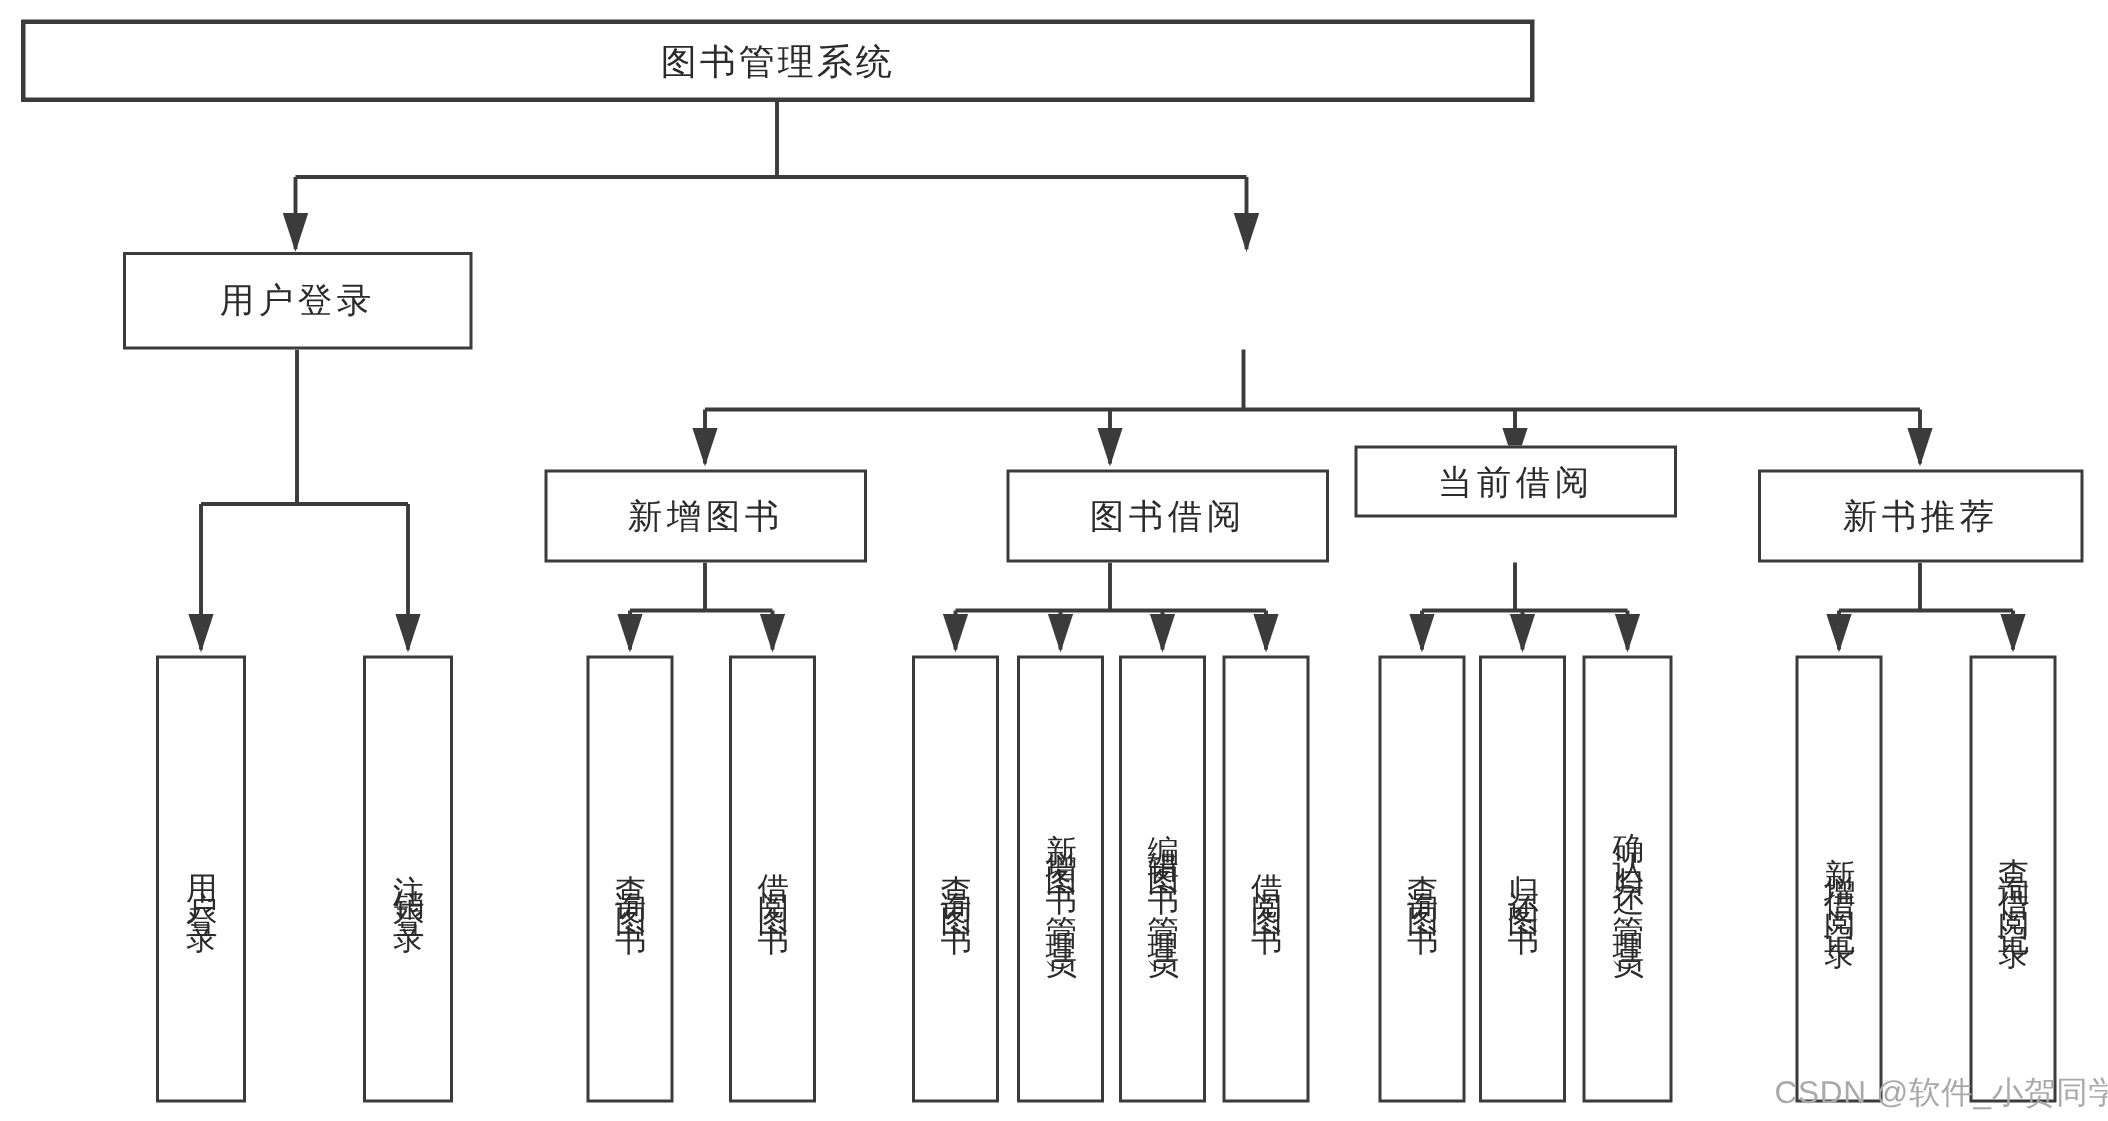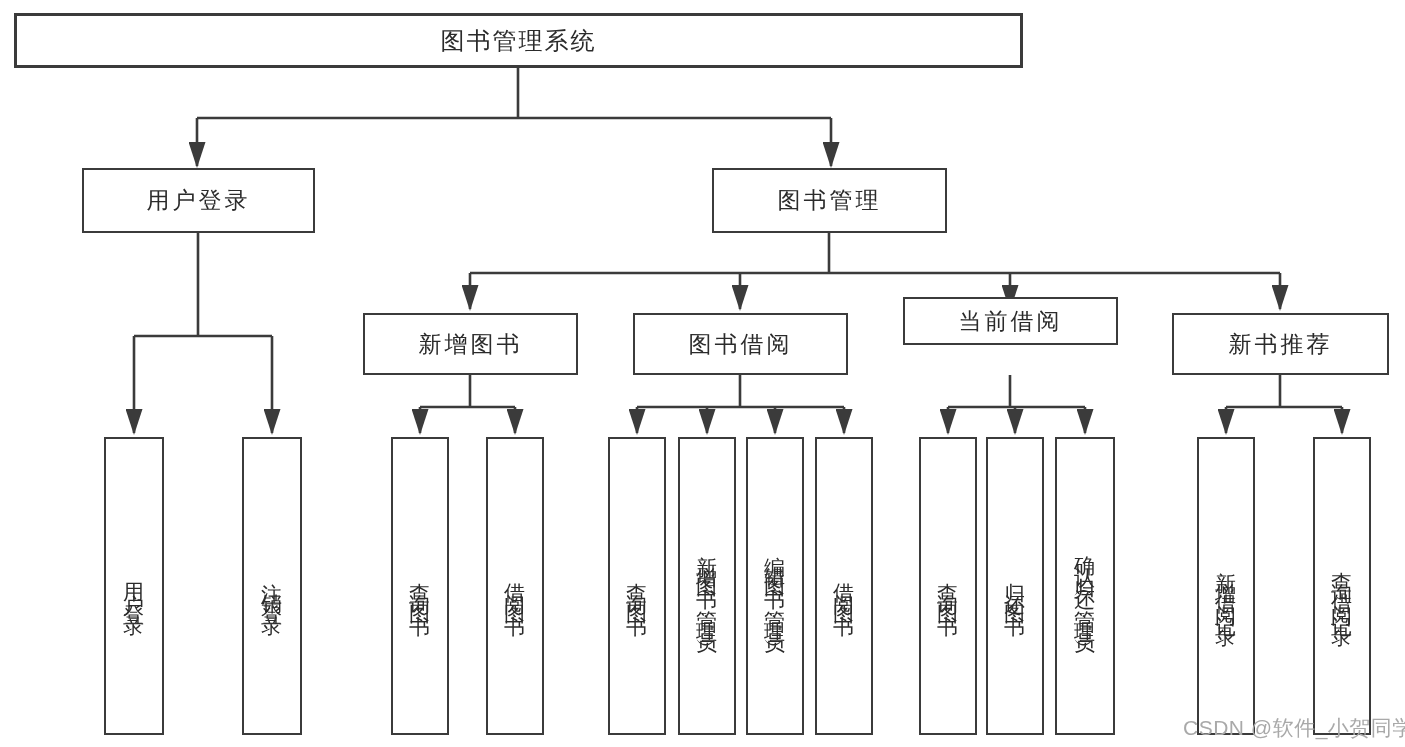--- a/index.html
+++ b/index.html
@@ -107,24 +107,23 @@
         <path d="M1280 375 V407 M1226 407 H1342"></path>
         <line x1="1226" y1="407" x2="1226" y2="433" marker-end="url(#arr)"></line>
         <line x1="1342" y1="407" x2="1342" y2="433" marker-end="url(#arr)"></line>
       </g>
     </g>
   </svg>
 
   <div class="node root" style="left:14px;top:13px;width:1009px;height:55px">图书管理系统</div>
 
   <div class="node h" style="left:82px;top:168px;width:233px;height:65px">用户登录</div>
-  <div class="node h" style="left:712px;top:168px;width:235px;height:65px">图书管理</div>
 
   <div class="node h" style="left:363px;top:313px;width:215px;height:62px">新增图书</div>
-  <div class="node h" style="left:633px;top:313px;width:215px;height:62px">图书借阅</div>
+  <div class="node h" style="left:671px;top:313px;width:215px;height:62px">图书借阅</div>
   <div class="node h" style="left:903px;top:297px;width:215px;height:48px">当前借阅</div>
   <div class="node h" style="left:1172px;top:313px;width:217px;height:62px">新书推荐</div>
 
   <div class="node v" style="left:104px;top:437px;width:60px;height:298px">用户登录</div>
   <div class="node v" style="left:242px;top:437px;width:60px;height:298px">注销登录</div>
 
   <div class="node v" style="left:391px;top:437px;width:58px;height:298px">查询图书</div>
   <div class="node v" style="left:486px;top:437px;width:58px;height:298px">借阅图书</div>
 
   <div class="node v" style="left:608px;top:437px;width:58px;height:298px">查询图书</div>

